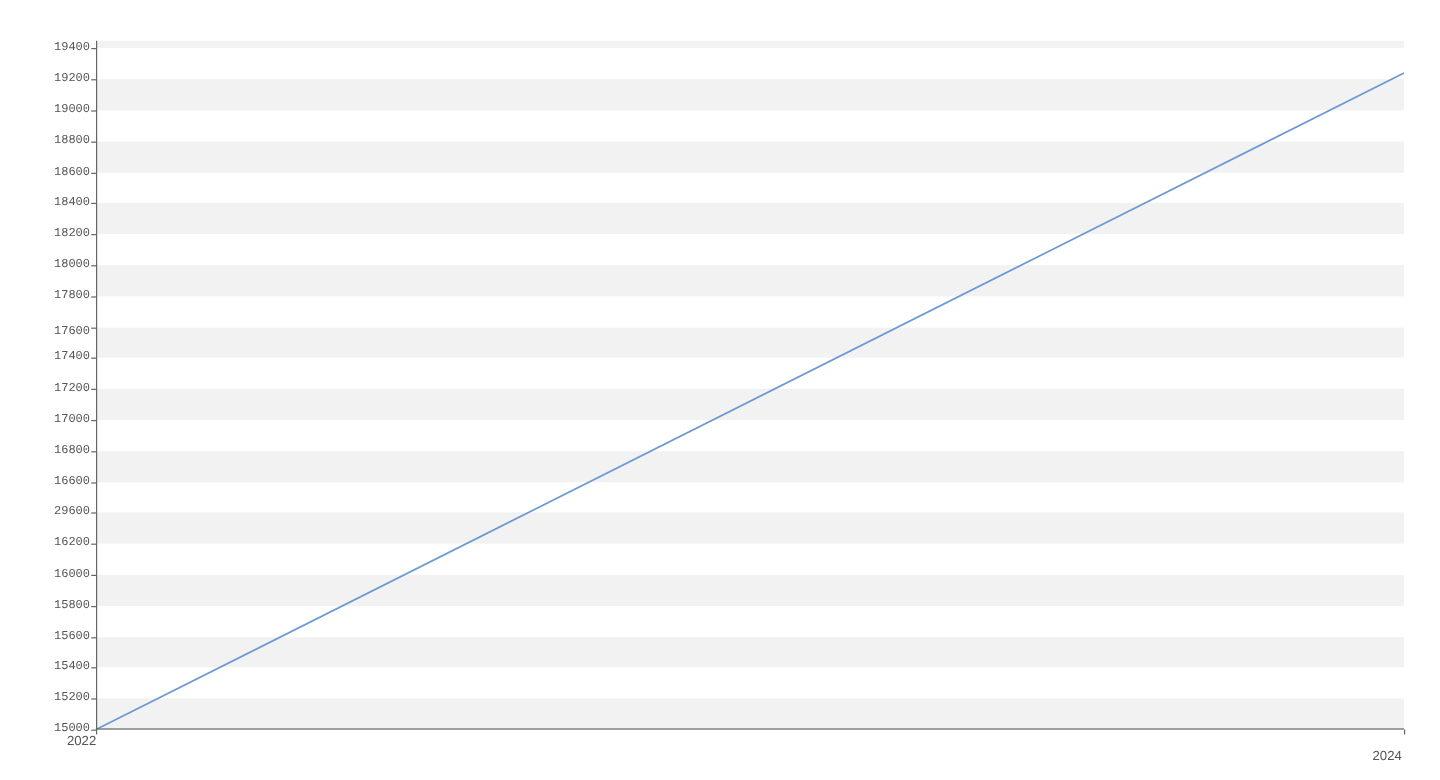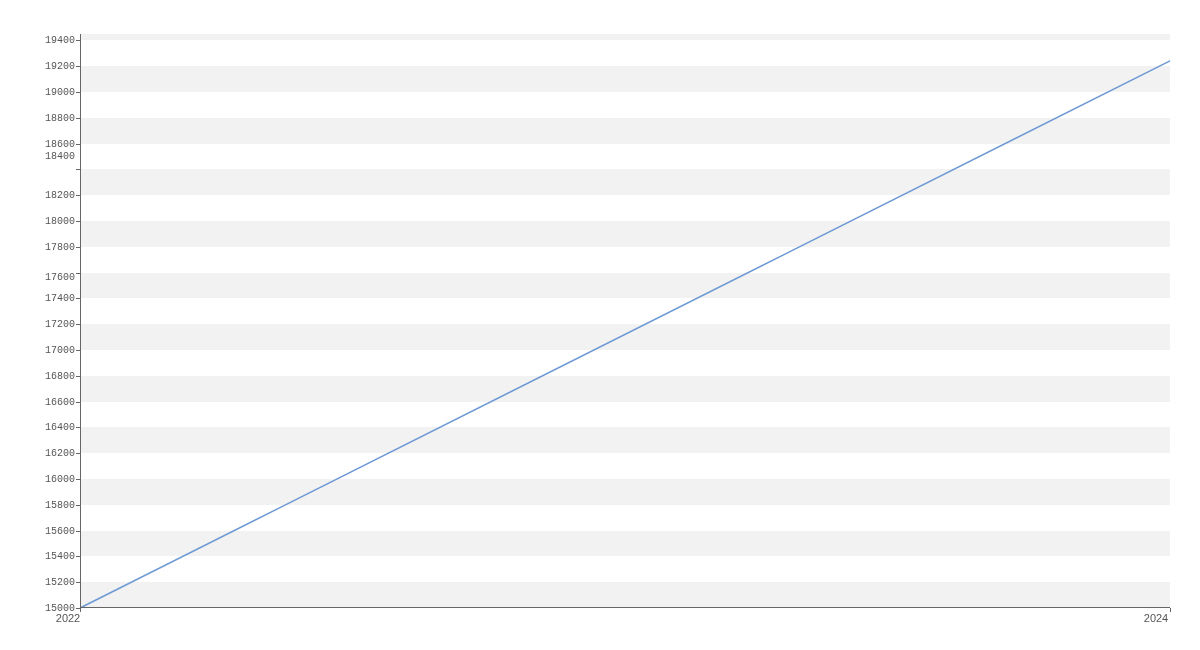--- a/index.html
+++ b/index.html
@@ -133,52 +133,52 @@
       <div class="ytick-label" style="top: 556.404px;">15400</div>
       <div class="ytick-mark" style="top: 556.404px;"></div>
       <div class="ytick-label" style="top: 530.607px;">15600</div>
       <div class="ytick-mark" style="top: 530.607px;"></div>
       <div class="ytick-label" style="top: 504.809px;">15800</div>
       <div class="ytick-mark" style="top: 504.809px;"></div>
       <div class="ytick-label" style="top: 479.011px;">16000</div>
       <div class="ytick-mark" style="top: 479.011px;"></div>
       <div class="ytick-label" style="top: 453.213px;">16200</div>
       <div class="ytick-mark" style="top: 453.213px;"></div>
-      <div class="ytick-label" style="top: 427.416px;">16400</div>
+      <div class="ytick-label" style="top: 427.416px;">29600</div>
       <div class="ytick-mark" style="top: 427.416px;"></div>
       <div class="ytick-label" style="top: 401.618px;">16600</div>
       <div class="ytick-mark" style="top: 401.618px;"></div>
       <div class="ytick-label" style="top: 375.82px;">16800</div>
       <div class="ytick-mark" style="top: 375.82px;"></div>
       <div class="ytick-label" style="top: 350.022px;">17000</div>
       <div class="ytick-mark" style="top: 350.022px;"></div>
       <div class="ytick-label" style="top: 324.225px;">17200</div>
       <div class="ytick-mark" style="top: 324.225px;"></div>
       <div class="ytick-label" style="top: 298.427px;">17400</div>
       <div class="ytick-mark" style="top: 298.427px;"></div>
       <div class="ytick-label" style="top: 277px;">17600</div>
       <div class="ytick-mark" style="top: 272.629px;"></div>
       <div class="ytick-label" style="top: 246.831px;">17800</div>
       <div class="ytick-mark" style="top: 246.831px;"></div>
       <div class="ytick-label" style="top: 221.034px;">18000</div>
       <div class="ytick-mark" style="top: 221.034px;"></div>
       <div class="ytick-label" style="top: 195.236px;">18200</div>
       <div class="ytick-mark" style="top: 195.236px;"></div>
-      <div class="ytick-label" style="top: 156px;">18400</div>
+      <div class="ytick-label" style="top: 169px;">18400</div>
       <div class="ytick-mark" style="top: 169.438px;"></div>
       <div class="ytick-label" style="top: 143.64px;">18600</div>
       <div class="ytick-mark" style="top: 143.64px;"></div>
       <div class="ytick-label" style="top: 117.843px;">18800</div>
       <div class="ytick-mark" style="top: 117.843px;"></div>
       <div class="ytick-label" style="top: 92.0449px;">19000</div>
       <div class="ytick-mark" style="top: 92.0449px;"></div>
       <div class="ytick-label" style="top: 66.2472px;">19200</div>
       <div class="ytick-mark" style="top: 66.2472px;"></div>
       <div class="ytick-label" style="top: 40.4494px;">19400</div>
       <div class="ytick-mark" style="top: 40.4494px;"></div>
     </div>
   <div id="xticks">
       <div class="xtick-label" style="left: 68px;">2022</div>
       <div class="xtick-mark" style="left: 80px;"></div>
-      <div class="xtick-label" style="left: 1156px;">2024</div>
+      <div class="xtick-label" style="left: 1156px; margin-top: 12px;">2024</div>
       <div class="xtick-mark" style="left: 1170px;"></div>
     </div>
 </div>
 
 </body></html>

